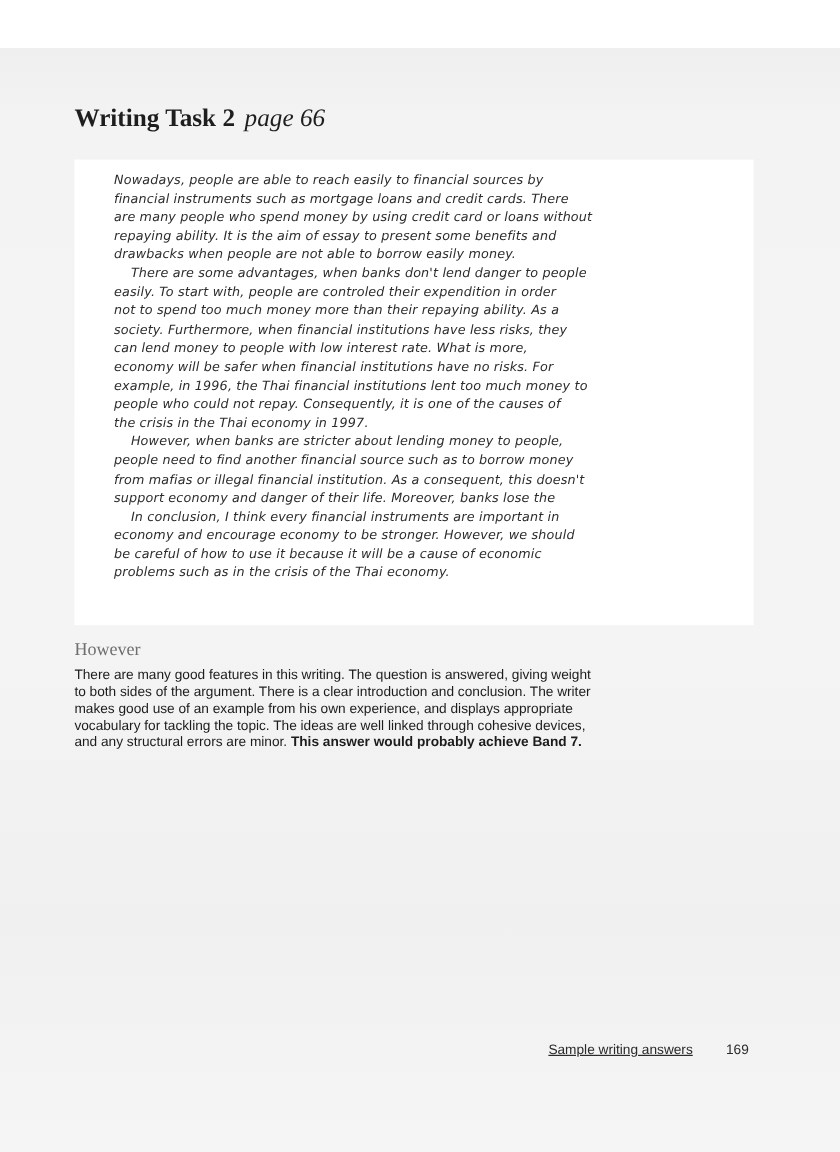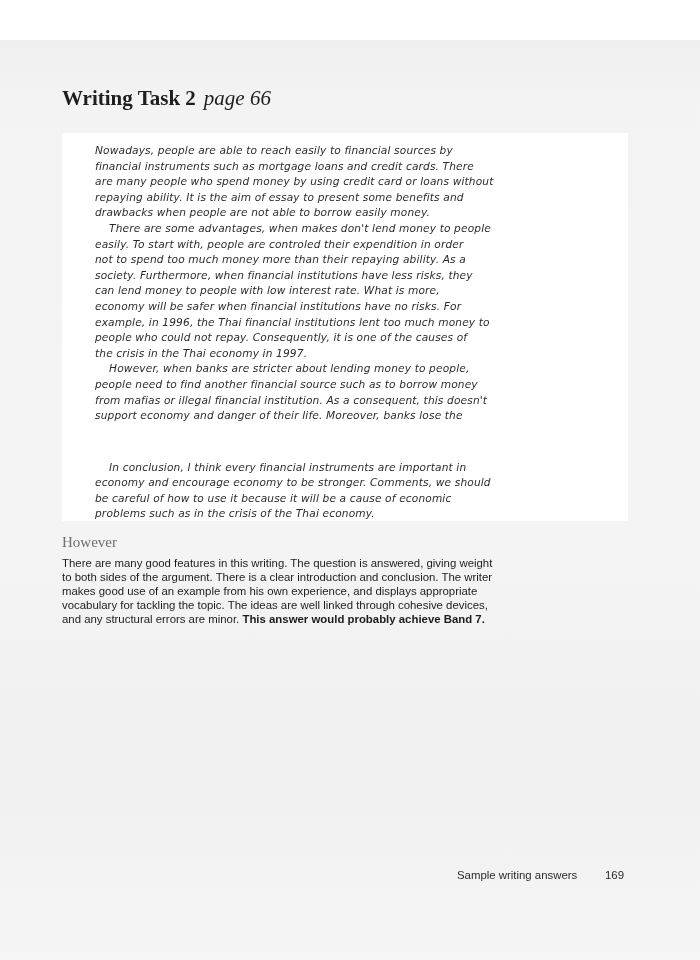--- a/index.html
+++ b/index.html
@@ -91,55 +91,55 @@
       font-weight: bold;
     }
     .footer {
       position: absolute;
       top: 869px;
       font-family: "Liberation Sans", sans-serif;
       font-size: 11.4px;
       color: #2a2a2a;
       white-space: nowrap;
     }
-    .footer-section { left: 457px; }
+    .footer-section { left: 457px; text-decoration: underline; }
     .footer-page { left: 605px; }
   </style>
 </head>
 <body>
 
 <div class="page">
   <div class="top-band"></div>
 
   <div class="heading">
     <span class="title">Writing Task 2</span><span class="page-ref">page 66</span>
   </div>
 
   <div class="essay-box">
     <div class="essay">
       <div class="line">Nowadays, people are able to reach easily to financial sources by</div>
       <div class="line">financial instruments such as mortgage loans and credit cards. There</div>
       <div class="line">are many people who spend money by using credit card or loans without</div>
       <div class="line">repaying ability. It is the aim of essay to present some benefits and</div>
       <div class="line">drawbacks when people are not able to borrow easily money.</div>
-      <div class="line" style="white-space:pre;">    There are some advantages, when makes don't lend money to people</div>
+      <div class="line" style="white-space:pre;">    There are some advantages, when banks don't lend danger to people</div>
       <div class="line">easily. To start with, people are controled their expendition in order</div>
       <div class="line">not to spend too much money more than their repaying ability. As a</div>
       <div class="line">society. Furthermore, when financial institutions have less risks, they</div>
       <div class="line">can lend money to people with low interest rate. What is more,</div>
       <div class="line">economy will be safer when financial institutions have no risks. For</div>
       <div class="line">example, in 1996, the Thai financial institutions lent too much money to</div>
       <div class="line">people who could not repay. Consequently, it is one of the causes of</div>
       <div class="line">the crisis in the Thai economy in 1997.</div>
       <div class="line" style="white-space:pre;">    However, when banks are stricter about lending money to people,</div>
       <div class="line">people need to find another financial source such as to borrow money</div>
       <div class="line">from mafias or illegal financial institution. As a consequent, this doesn't</div>
       <div class="line">support economy and danger of their life. Moreover, banks lose the</div>
-      <div class="line" style="white-space:pre;margin-top:36px;">    In conclusion, I think every financial instruments are important in</div>
-      <div class="line">economy and encourage economy to be stronger. Comments, we should</div>
+      <div class="line" style="white-space:pre;">    In conclusion, I think every financial instruments are important in</div>
+      <div class="line">economy and encourage economy to be stronger. However, we should</div>
       <div class="line">be careful of how to use it because it will be a cause of economic</div>
       <div class="line">problems such as in the crisis of the Thai economy.</div>
     </div>
   </div>
 
   <div class="comments-heading">However</div>
 
   <div class="comments-body">
     <div class="cline">There are many good features in this writing. The question is answered, giving weight</div>
     <div class="cline">to both sides of the argument. There is a clear introduction and conclusion. The writer</div>

